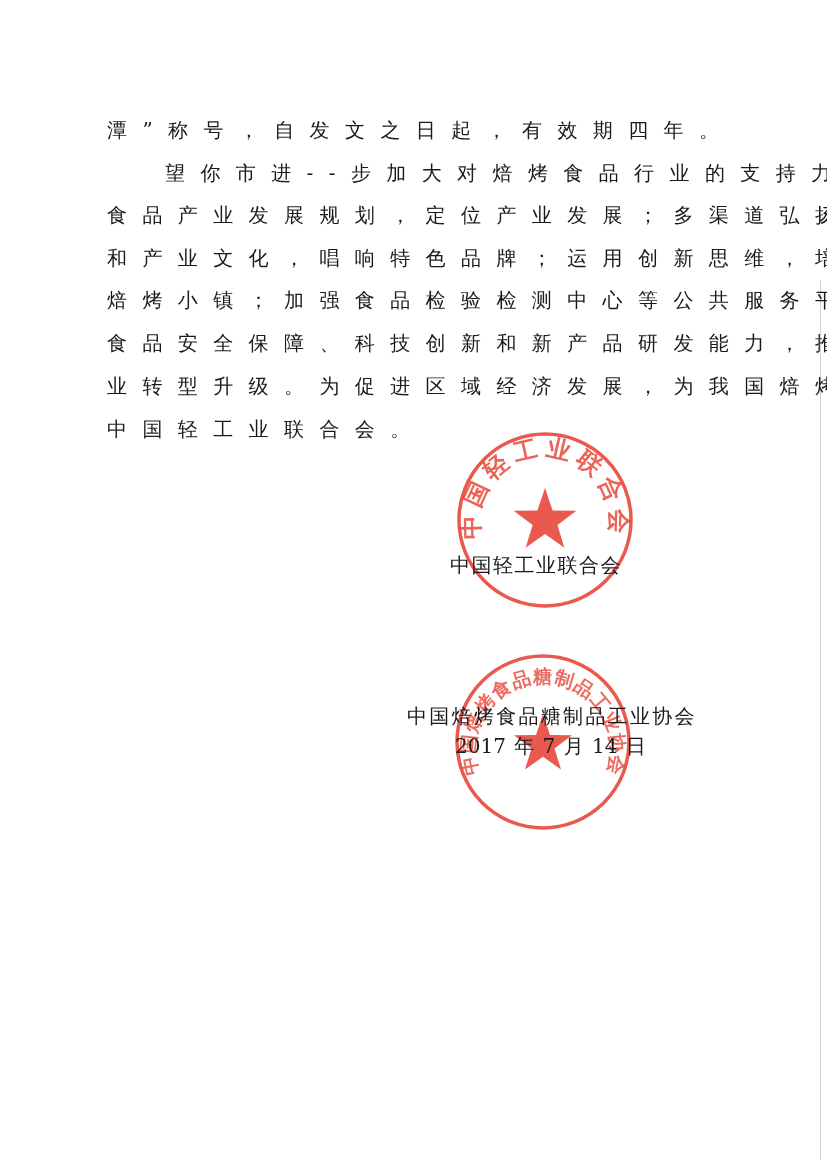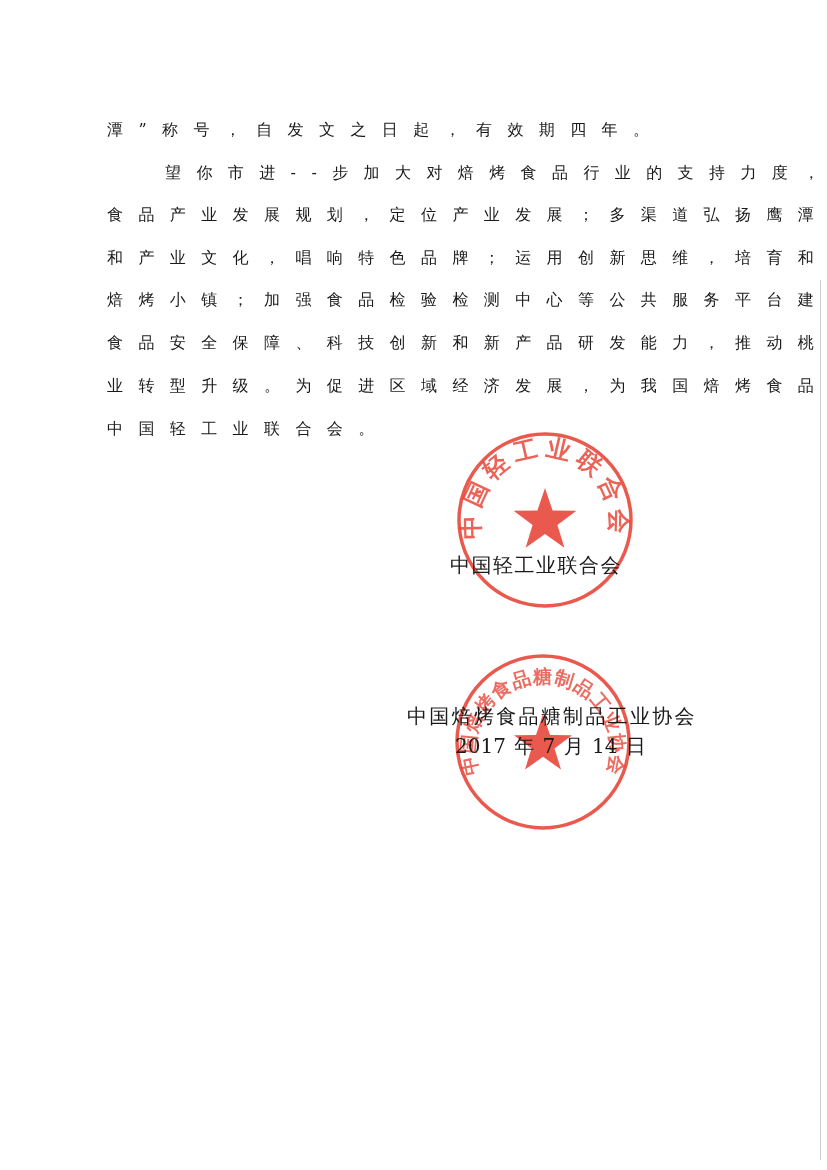--- a/index.html
+++ b/index.html
@@ -10,21 +10,21 @@
     color: #1a1a1a;
   }
   .page { position: absolute; left: 0; top: 0; width: 827px; height: 1170px; background: #fff; }
   .edge-line {
     position: absolute; left: 820px; top: 280px; width: 1px; height: 880px;
     background: #cfcfcf;
   }
   .body-text { position: absolute; left: 107px; top: 0; width: 620px; }
   .line {
     position: absolute; left: 0; white-space: nowrap;
-    font-size: 16px; line-height: 24px; height: 24px;
+    font-size: 20px; line-height: 24px; height: 24px;
     letter-spacing: 15.4px;
   }
   .line.indent { left: 58px; }
   .seal {
     position: absolute; width: 180px; height: 180px;
   }
   .seal svg { width: 180px; height: 180px; display: block; }
   .sig {
     position: absolute; white-space: nowrap; font-size: 20px; line-height: 24px;
     color: #1a1a1a;

